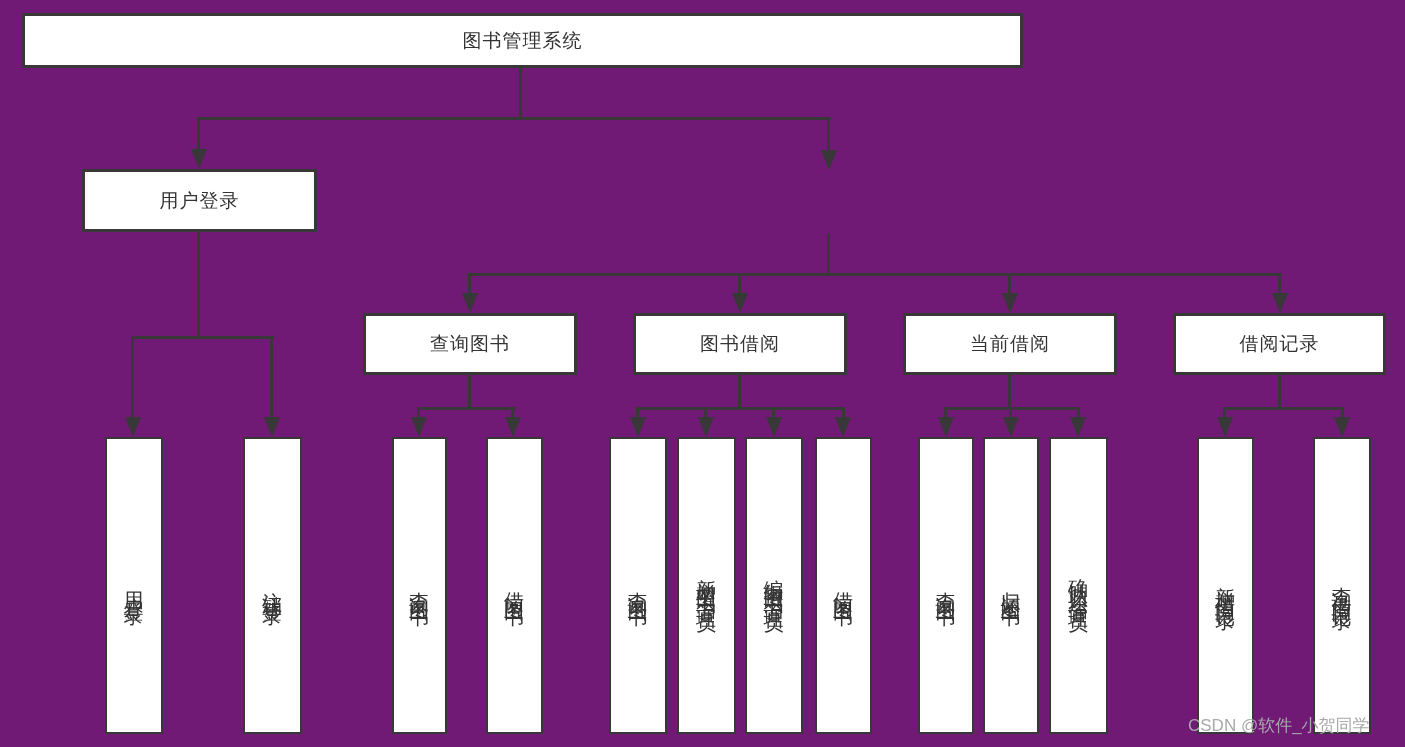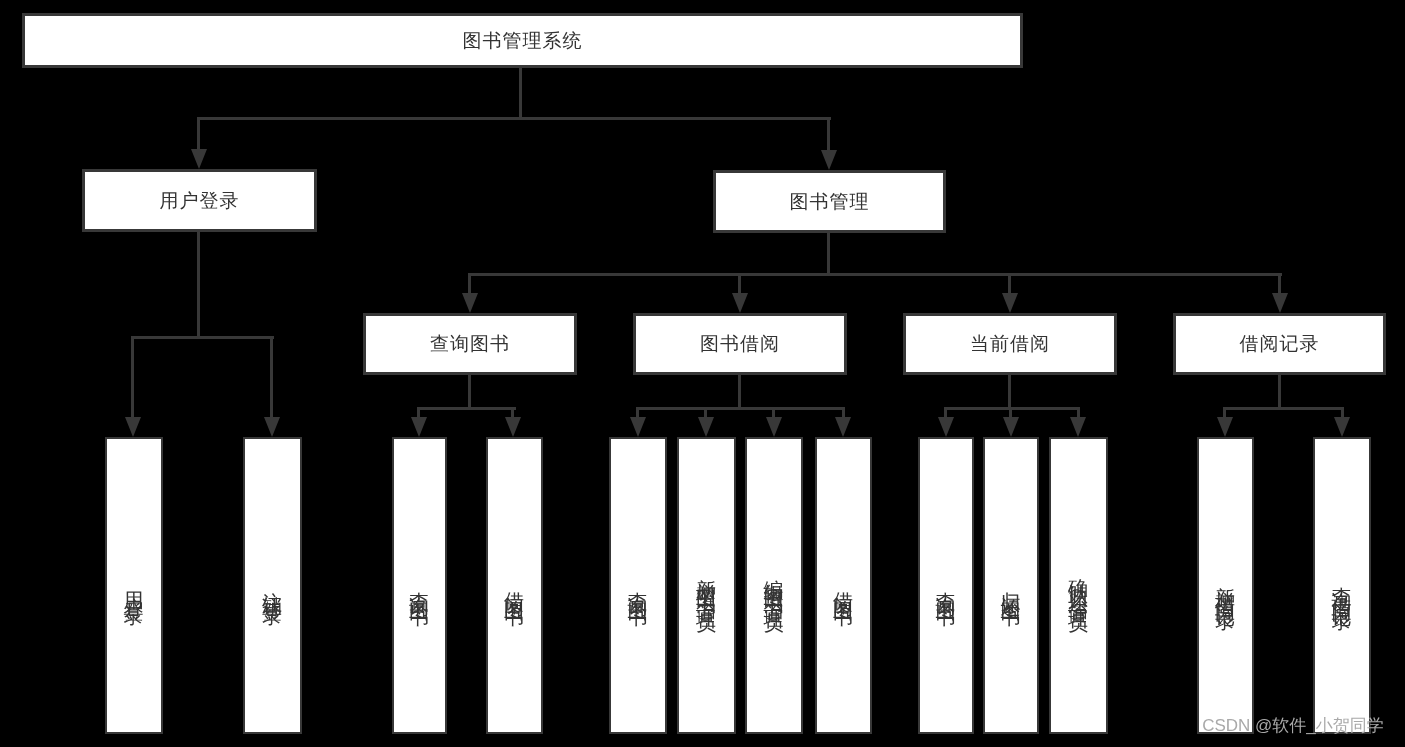--- a/index.html
+++ b/index.html
@@ -1,17 +1,17 @@
 <!DOCTYPE html>
 <html><head>
 <meta charset="utf-8">
 <style>
   html,body{margin:0;padding:0;background:#fff;}
   #stage{
-    position:relative;width:1405px;height:747px;background:#000000;overflow:hidden;
+    position:relative;width:1405px;height:747px;background:#701a75;overflow:hidden;
     font-family:"Liberation Sans",sans-serif;color:#333;
   }
   .bx{ 
     position:absolute;box-sizing:border-box;background:#fff;border:3px solid #383838;
     display:flex;align-items:center;justify-content:center;
     font-size:19px;letter-spacing:1px;white-space:nowrap;
   }
   .vb{ 
     position:absolute;box-sizing:border-box;background:#fff;border:2px solid #383838;
     display:flex;align-items:center;justify-content:center;
@@ -23,44 +23,41 @@
   .hl,.vl{position:absolute;background:#383838;}
   .hl{height:3px;}
   .vl{width:3px;}
   .ar{ 
     position:absolute;width:0;height:0;
     border-left:8px solid transparent;border-right:8px solid transparent;
     border-top:20px solid #383838;
   }
   #watermark{
     position:absolute;left:1188px;top:714px;width:210px;
-    font-size:17px;color:#a9a9a9;white-space:nowrap;z-index:5;text-align:center;
+    font-size:17px;color:#a9a9a9;white-space:nowrap;z-index:5;text-align:left;
   }
 </style>
 </head>
 <body>
 
 <div id="stage">
 
   <div class="bx" style="left:22px;top:13px;width:1001px;height:55px;">
     <span>图书管理系统</span>
   </div>
 
   <div class="vl" style="left:519px;top:68px;height:50px;"></div>
   <div class="hl" style="left:197px;top:117px;width:634px;"></div>
   <div class="vl" style="left:197px;top:117px;height:34px;"></div>
   <div class="ar" style="left:191px;top:149px;"></div>
   <div class="vl" style="left:827px;top:117px;height:34px;"></div>
   <div class="ar" style="left:821px;top:150px;"></div>
 
   <div class="bx" style="left:82px;top:169px;width:235px;height:63px;">
     <span>用户登录</span>
-  </div>
-  <div class="bx" style="left:713px;top:170px;width:233px;height:63px;">
-    <span>图书管理</span>
   </div>
 
   <div class="vl" style="left:197px;top:232px;height:104px;"></div>
   <div class="hl" style="left:131px;top:336px;width:143px;"></div>
   <div class="vl" style="left:131px;top:336px;height:83px;"></div>
   <div class="ar" style="left:125px;top:417px;"></div>
   <div class="vl" style="left:270px;top:336px;height:83px;"></div>
   <div class="ar" style="left:264px;top:417px;"></div>
 
   <div class="vl" style="left:827px;top:233px;height:40px;"></div>

